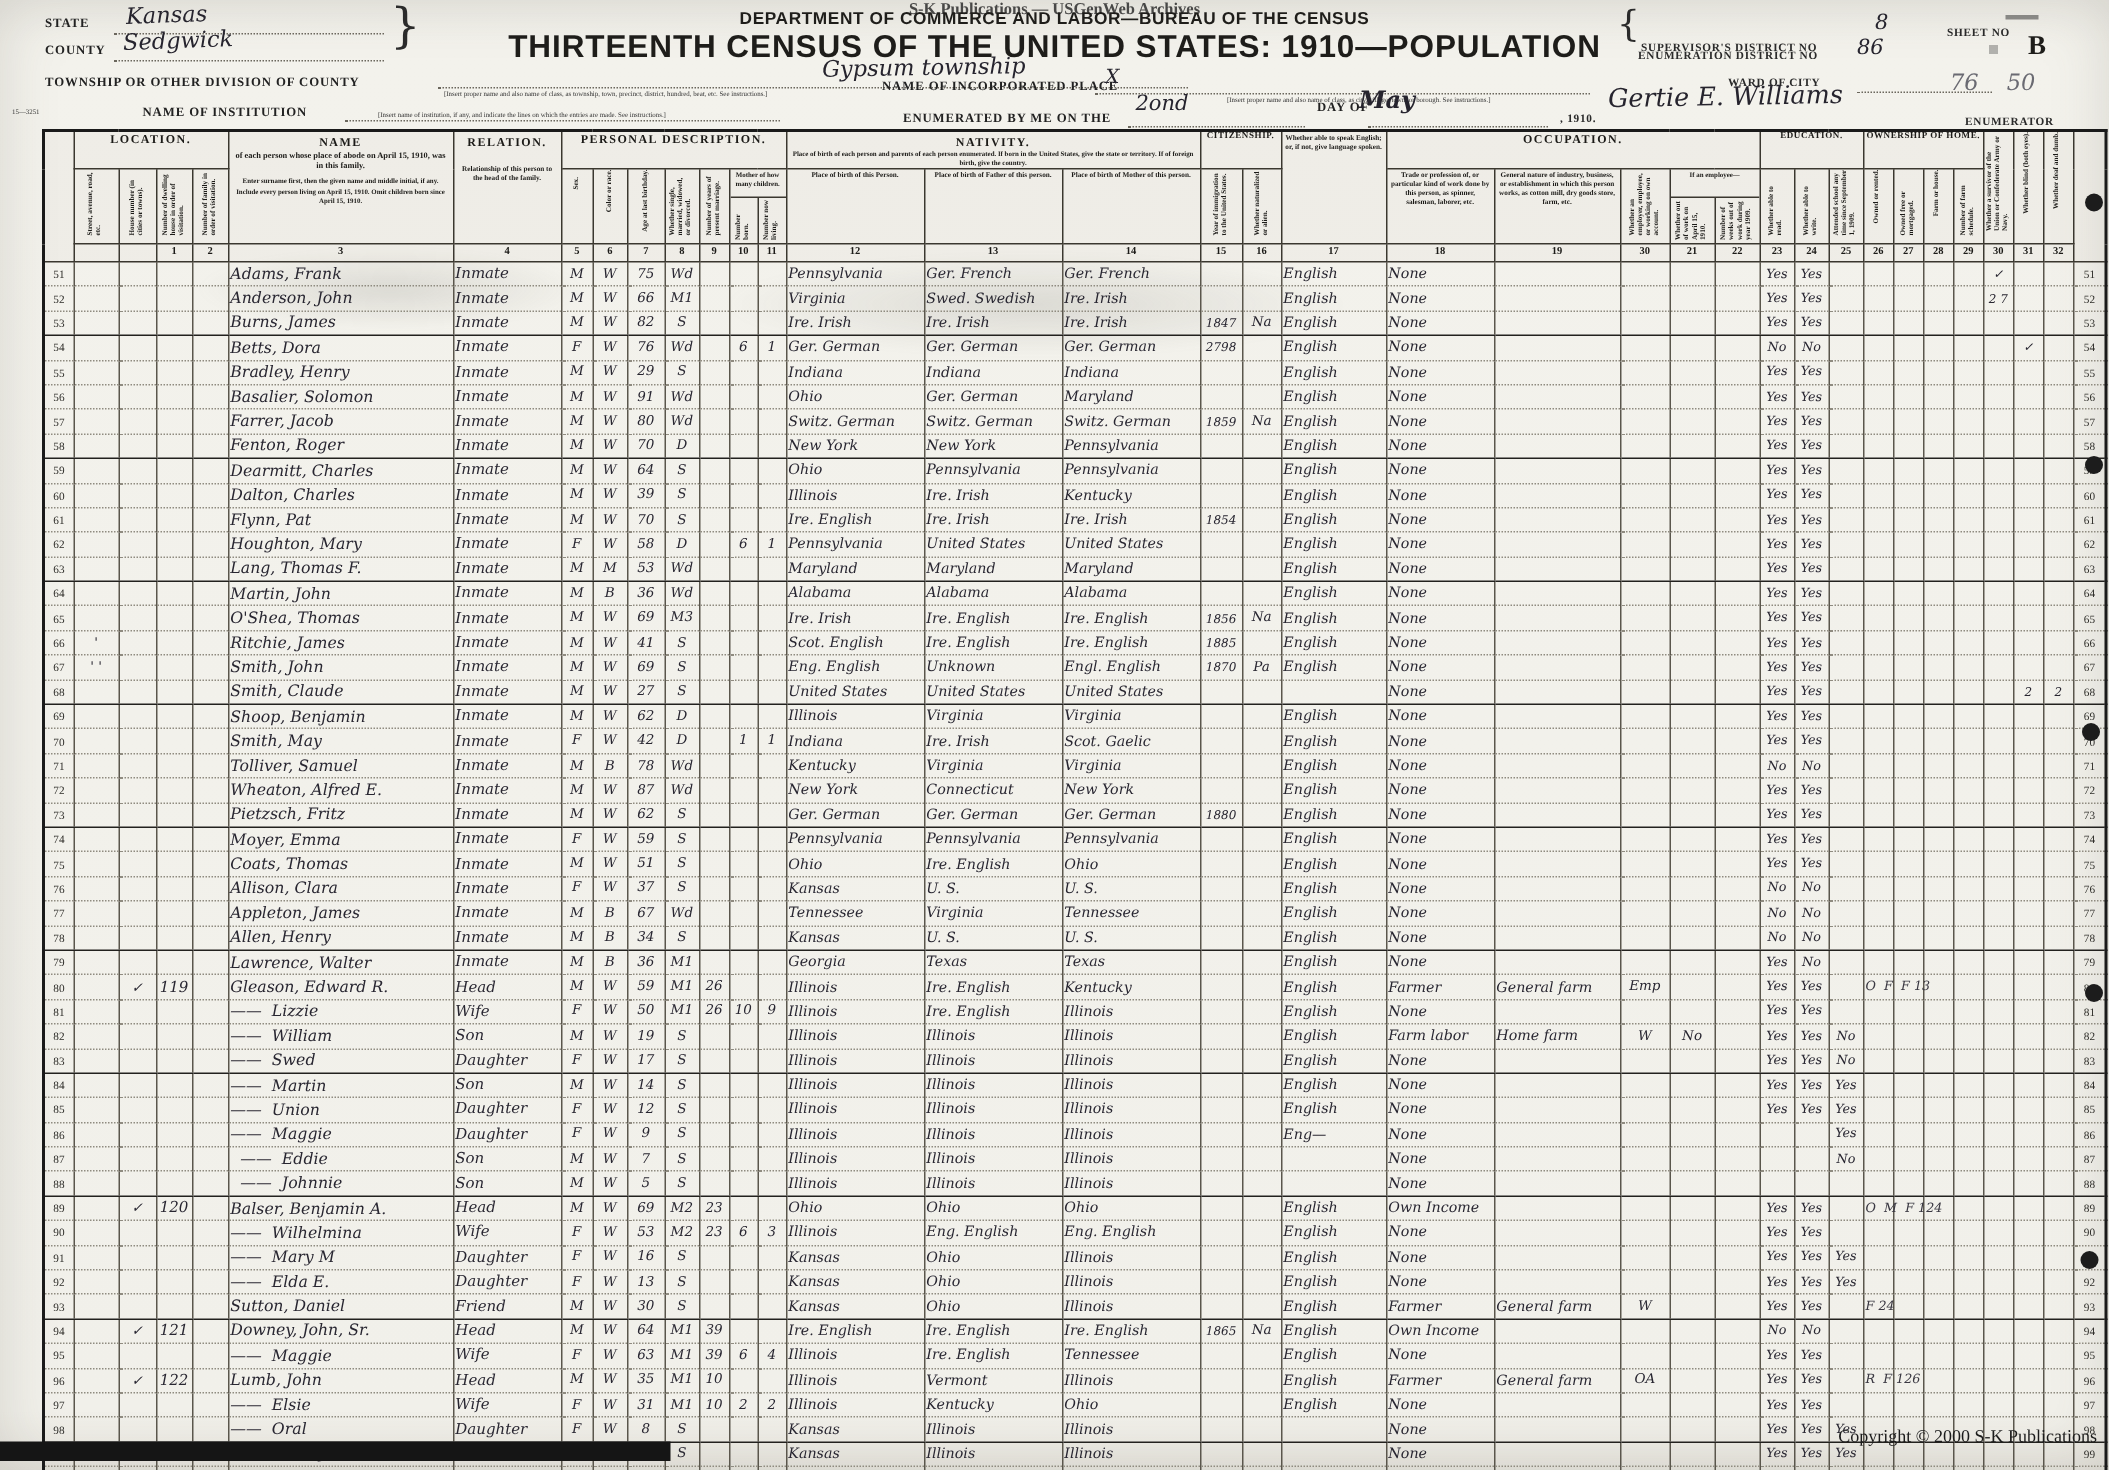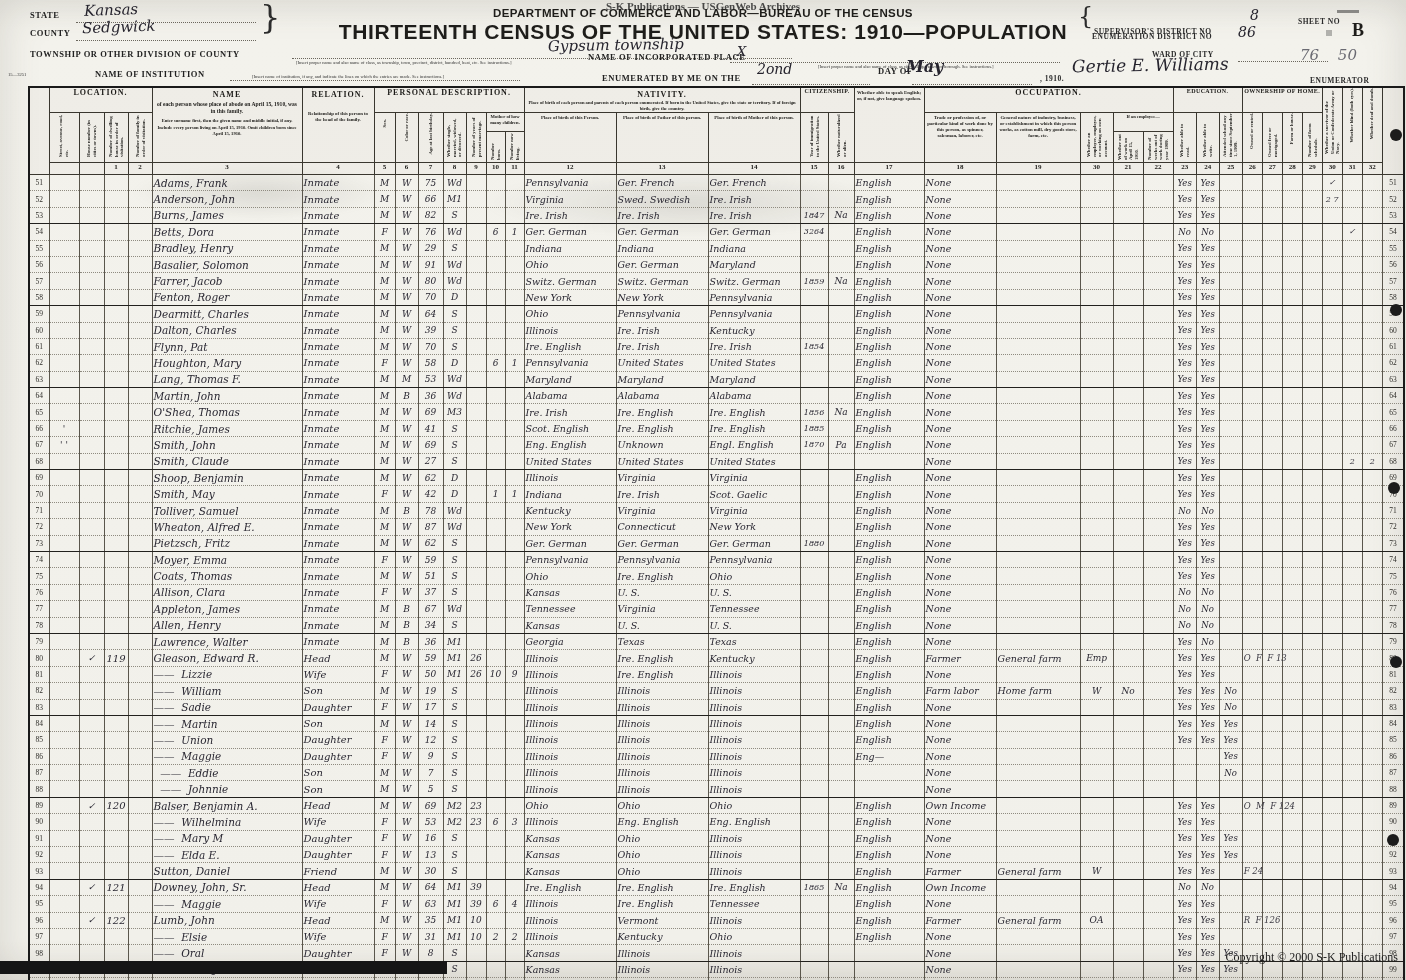--- a/index.html
+++ b/index.html
@@ -396,21 +396,21 @@
       <td class="hw-c bL2">F</td>
       <td class="hw-c">W</td>
       <td class="hw-c">76</td>
       <td class="hw-c">Wd</td>
       <td class="hw-c"></td>
       <td class="hw-c">6</td>
       <td class="hw-c">1</td>
       <td class="hw-l bL2">Ger. German</td>
       <td class="hw-l">Ger. German</td>
       <td class="hw-l">Ger. German</td>
-      <td class="hw-c immcell bL2">3264</td>
+      <td class="hw-c immcell bL2">2798</td>
       <td class="hw-c"></td>
       <td class="hw-l bL2">English</td>
       <td class="hw-l bL2">None</td>
       <td class="hw-l"></td>
       <td class="hw-c"></td>
       <td class="hw-c"></td>
       <td class="hw-c"></td>
       <td class="hw-c bL2" style="font-size:8.5px;">No</td>
       <td class="hw-c" style="font-size:8.5px;">No</td>
       <td class="hw-c" style="font-size:8.5px;"></td>
@@ -1515,21 +1515,21 @@
       <td class="hw-c" style="font-size:8px;"></td>
       <td class="pn bL2">82</td>
     </tr>
 
     <tr class="h5">
       <td class="pn">83</td>
       <td class="hw-c"></td>
       <td class="hw-c"></td>
       <td class="hw-c" style="font-size:10px;"></td>
       <td class="hw-c"></td>
-      <td class="hw-l namecell bL2">——  Sadie</td>
+      <td class="hw-l namecell bL2">——  Swed</td>
       <td class="hw-l bL2" style="font-size:10px;">Daughter</td>
       <td class="hw-c bL2">F</td>
       <td class="hw-c">W</td>
       <td class="hw-c">17</td>
       <td class="hw-c">S</td>
       <td class="hw-c"></td>
       <td class="hw-c"></td>
       <td class="hw-c"></td>
       <td class="hw-l bL2">Illinois</td>
       <td class="hw-l">Illinois</td>

